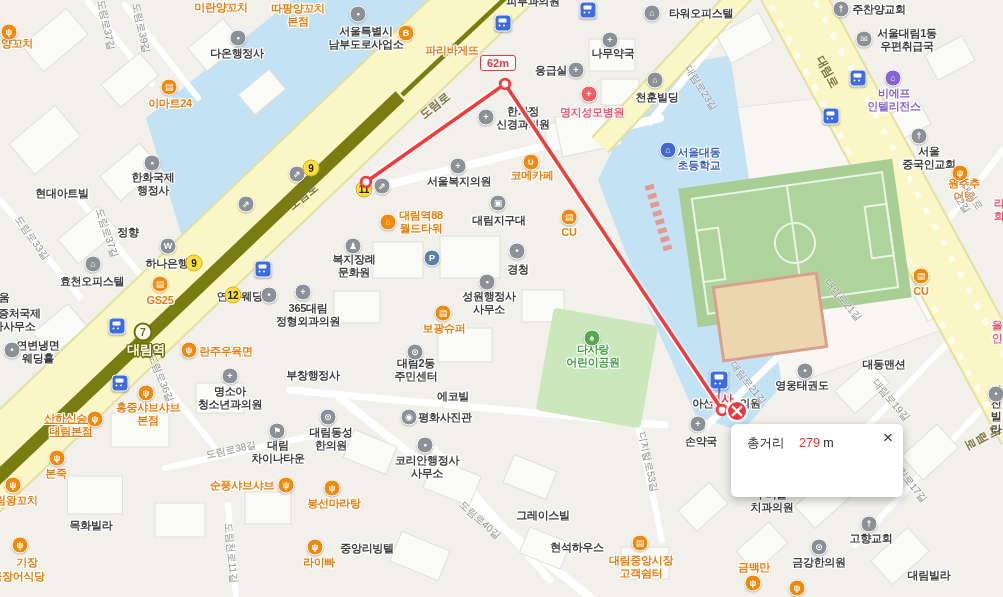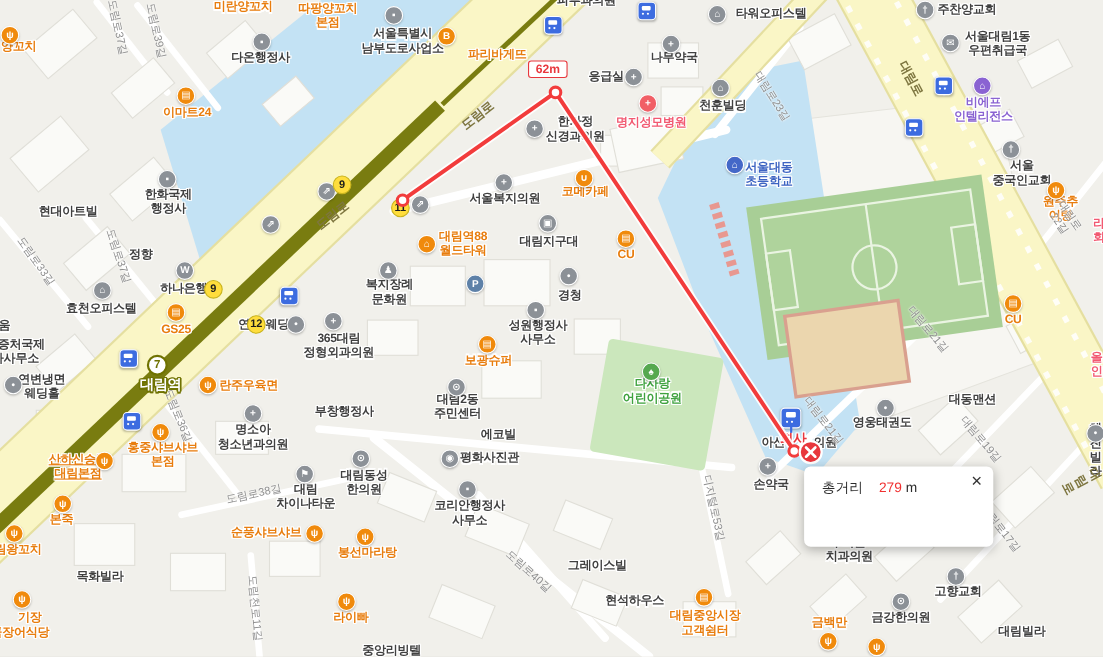--- a/index.html
+++ b/index.html
@@ -300,21 +300,21 @@
       <div class="lbl gray" style="left: 91px; top: 525px;">목화빌라</div>
       <div class="lbl orange" style="left: 27px; top: 562px;">기장</div>
       <div class="pic pic-orange" style="left: 20px; top: 545px;">ψ</div>
       <div class="lbl orange" style="left: 18px; top: 576px;">곰장어식당</div>
       <div class="lbl orange" style="left: 242px; top: 485px;">순풍샤브샤브</div>
       <div class="pic pic-orange" style="left: 286px; top: 485px;">ψ</div>
       <div class="lbl orange" style="left: 334px; top: 503px;">봉선마라탕</div>
       <div class="pic pic-orange" style="left: 332px; top: 488px;">ψ</div>
       <div class="lbl orange" style="left: 319px; top: 562px;">라이빠</div>
       <div class="pic pic-orange" style="left: 315px; top: 547px;">ψ</div>
-      <div class="lbl gray" style="left: 356px; top: 548px; margin-top: 44px;">중앙리빙텔</div>
+      <div class="lbl gray" style="left: 367px; top: 548px;">중앙리빙텔</div>
       <div class="lbl gray" style="left: 331px; top: 439px;">대림동성
 한의원</div>
       <div class="pic pic-gray" style="left: 328px; top: 417px;">⊙</div>
       <div class="lbl gray" style="left: 445px; top: 417px;">평화사진관</div>
       <div class="pic pic-gray" style="left: 409px; top: 417px;">◉</div>
       <div class="lbl gray" style="left: 427px; top: 467px;">코리안행정사
 사무소</div>
       <div class="pic pic-gray" style="left: 425px; top: 445px;">▪</div>
       <div class="lbl gray" style="left: 543px; top: 515px;">그레이스빌</div>
       <div class="lbl gray" style="left: 577px; top: 547px;">현석하우스</div>

